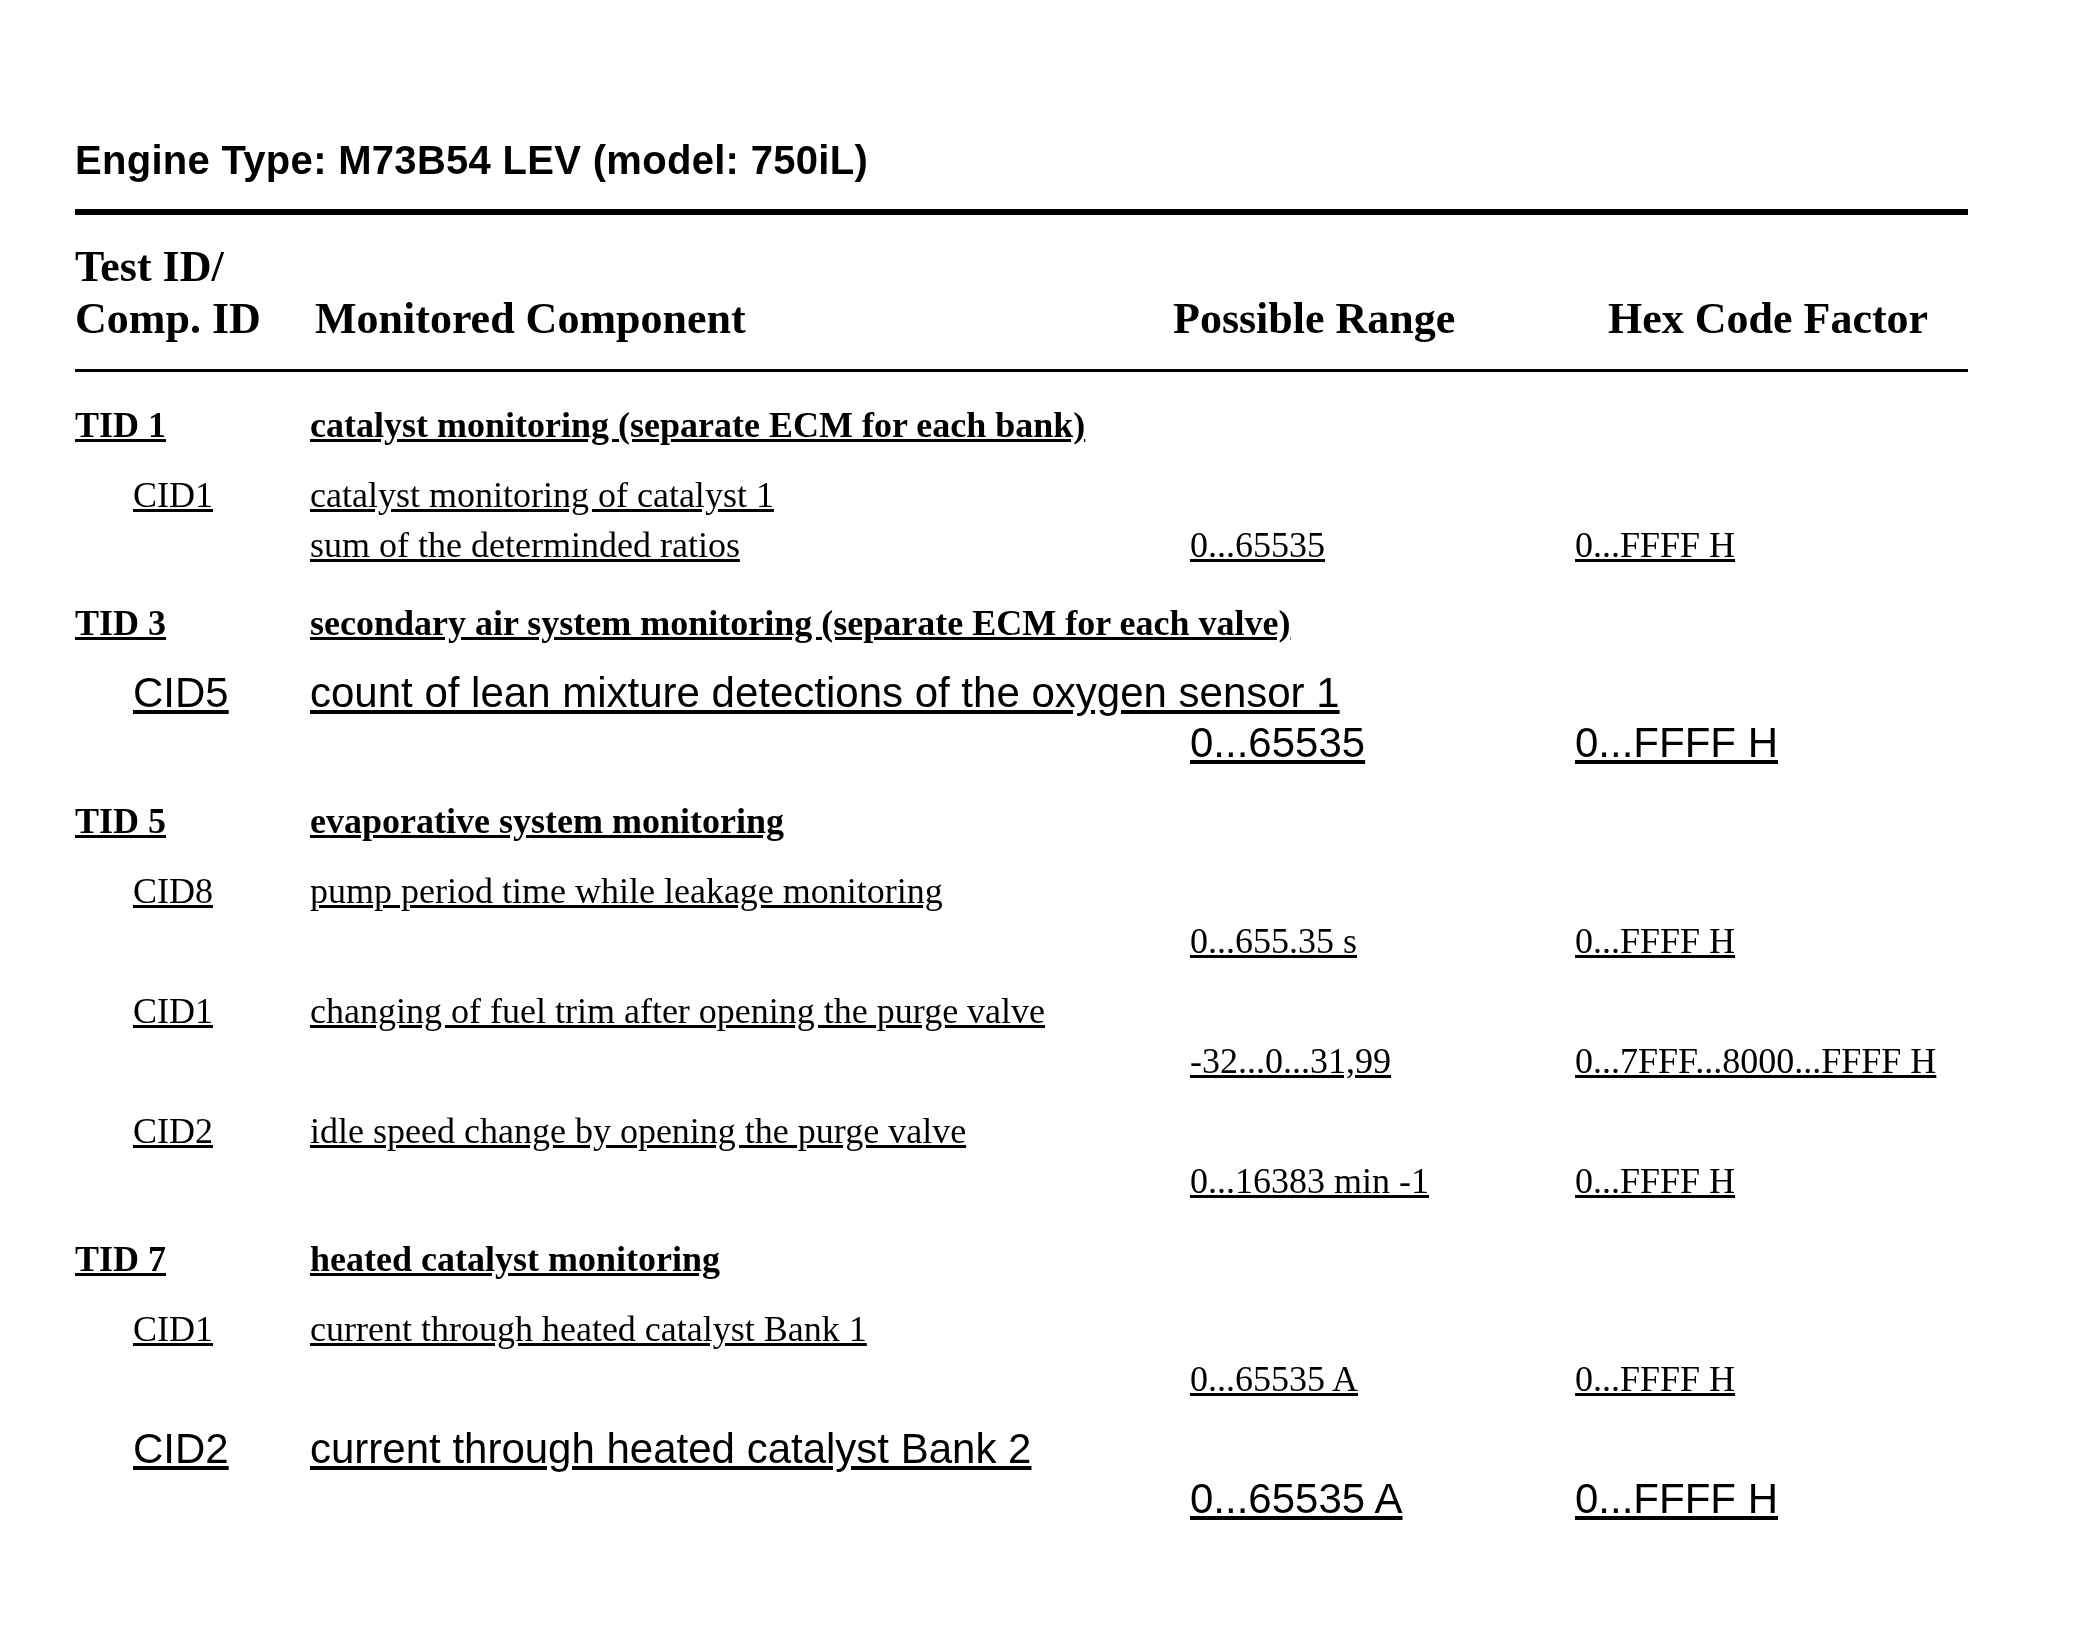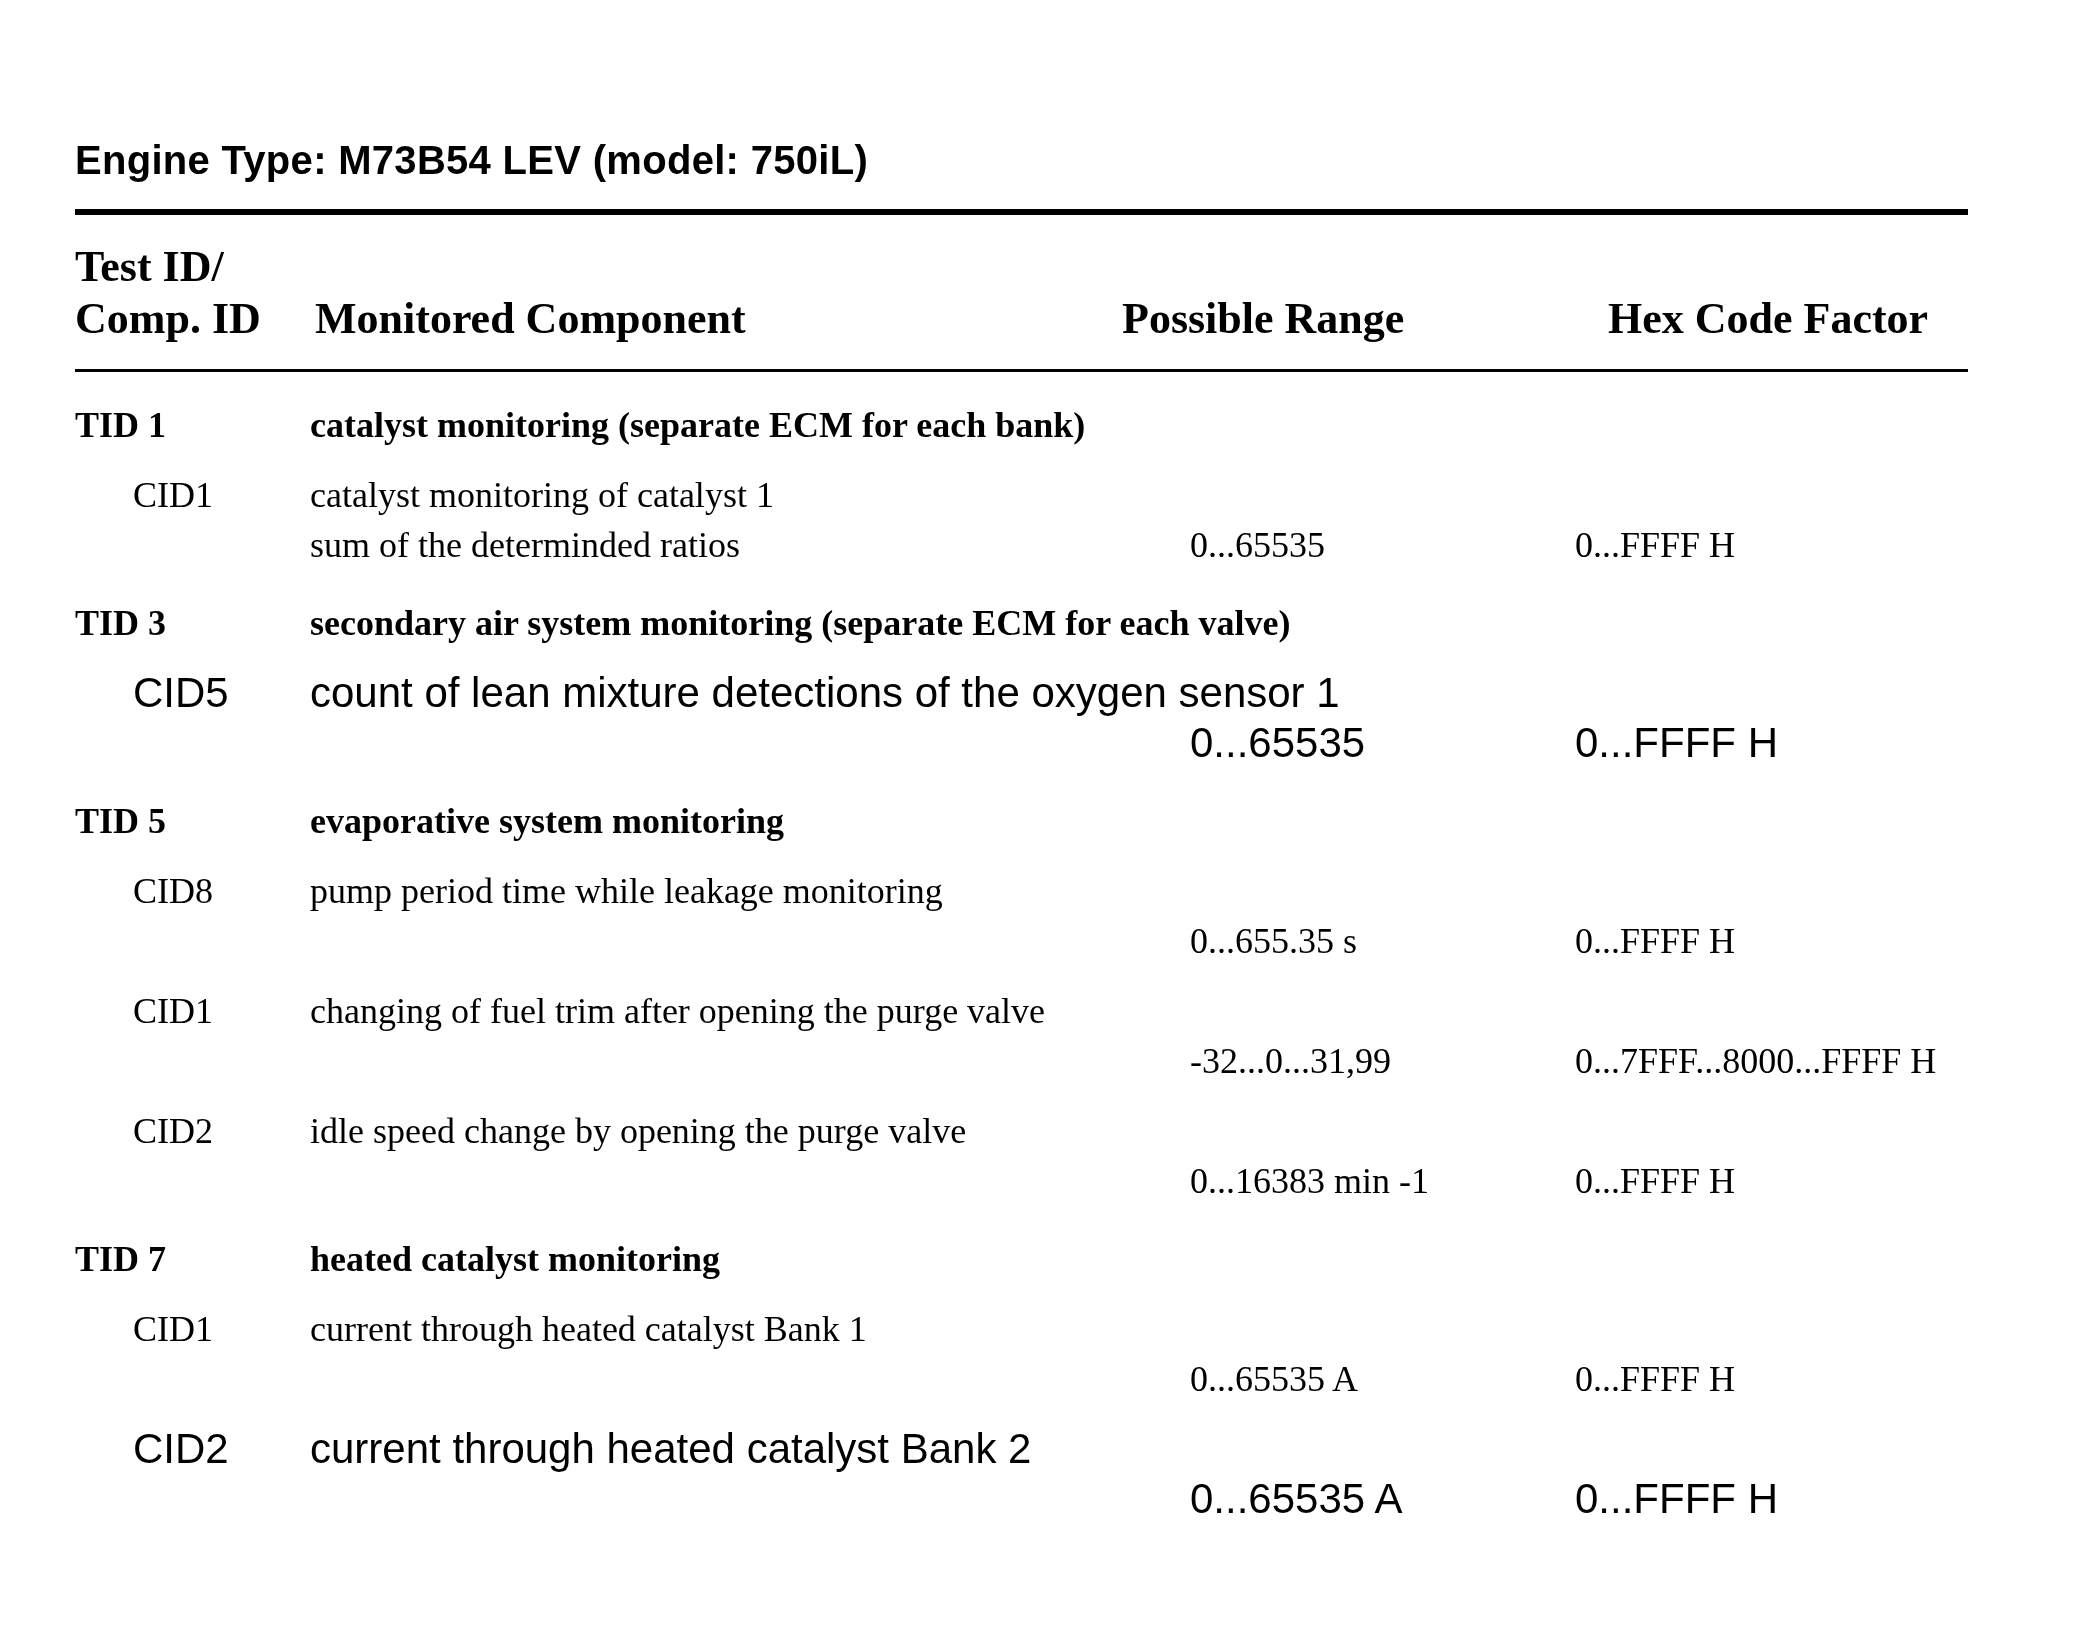--- a/index.html
+++ b/index.html
@@ -29,24 +29,24 @@
     position: relative;
     height: 104px;
     margin-top: 26px;
     font-weight: bold;
     font-size: 44px;
   }
   .thead span { position: absolute; white-space: nowrap; }
   .h-id1   { left: 0;     top: 0; }
   .h-id2   { left: 0;     top: 52px; }
   .h-comp  { left: 240px; top: 52px; }
-  .h-range { left: 1047px;top: 52px; }
+  .h-range { left: 1098px;top: 52px; }
   .h-hex   { left: 1533px;top: 52px; }
 
-  .tbody { margin-top: 12px; font-size: 36px; line-height: 50px; }
+  .tbody { margin-top: 12px; font-size: 36px; line-height: 50px; text-decoration: underline; }
 
   .tid-line { display: flex; margin-top: 28px; font-weight: bold; white-space: nowrap; }
   .c-tid    { flex: none; width: 235px; }
   .g-title  { flex: none; white-space: nowrap; }
 
   .cid-row  { margin-top: 20px; }
   .row-line { display: flex; white-space: nowrap; }
   .c-cid    { flex: none; margin-left: 58px; width: 177px; }
   .c-indent { flex: none; width: 235px; }
   .c-comp   { flex: none; }

